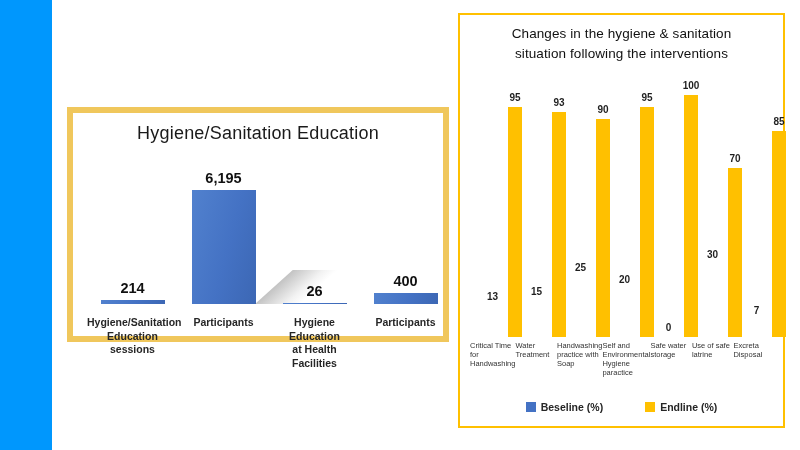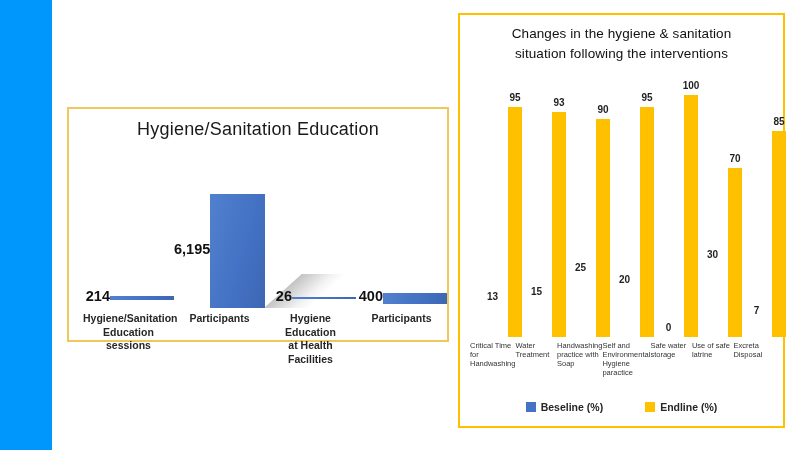--- a/index.html
+++ b/index.html
@@ -13,33 +13,33 @@
 
   .accent-bar {
     position:absolute; left:0; top:0; width:52px; height:450px;
     background:#0097fd;
   }
 
   
   .chart-box { position:absolute; background:#fff; }
   .box-left {
     left:67px; top:107px; width:382px; height:235px;
-    border:2px solid #d946ef;
+    border:6px solid #d946ef;
   }
   .ltitle {
     position:absolute; top:10px; left:0; width:100%;
     text-align:center; font-size:18px; font-weight:400; color:#1a1a1a;
     letter-spacing:.2px;
   }
   .lplot {
     position:absolute; left:14px; bottom:32px; width:364px; height:160px;
     display:flex; align-items:flex-end;
   }
   .lcol {
-    width:91px; display:flex; flex-direction:row;
+    width:91px; display:flex; flex-direction:column;
     align-items:center; justify-content:flex-end; position:relative;
   }
   .lval {
     font-size:14.5px; font-weight:700; color:#111; margin-bottom:4px;
     white-space:nowrap;
   }
   .lbar {
     width:64px; position:relative;
     background:linear-gradient(105deg,#5181ce 0%,#4472c4 55%,#3c67b4 100%);
   }

